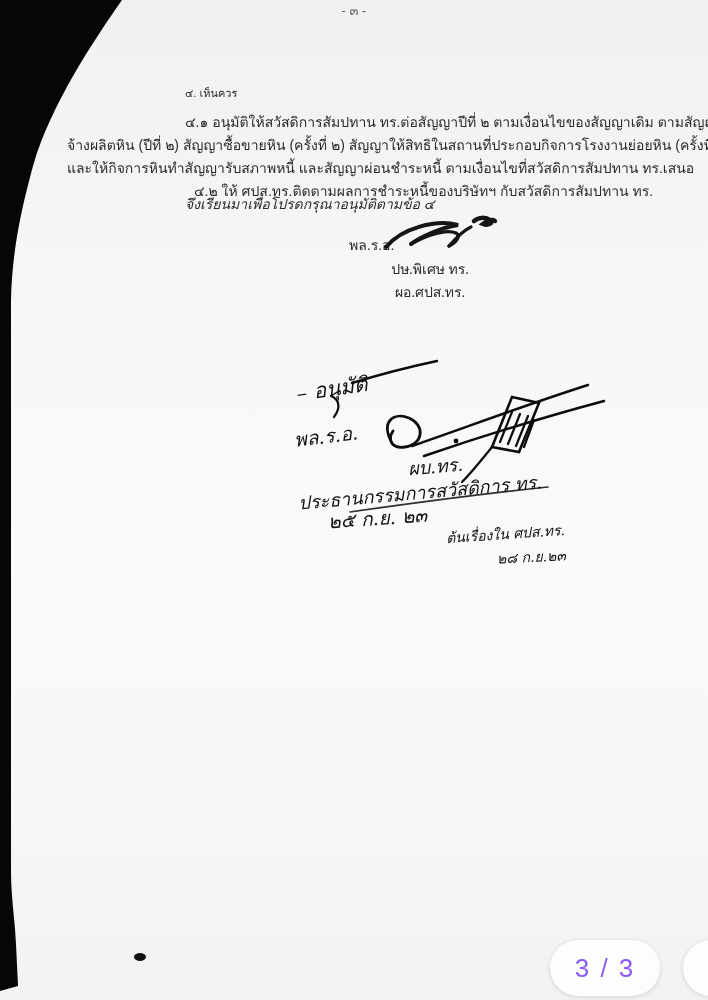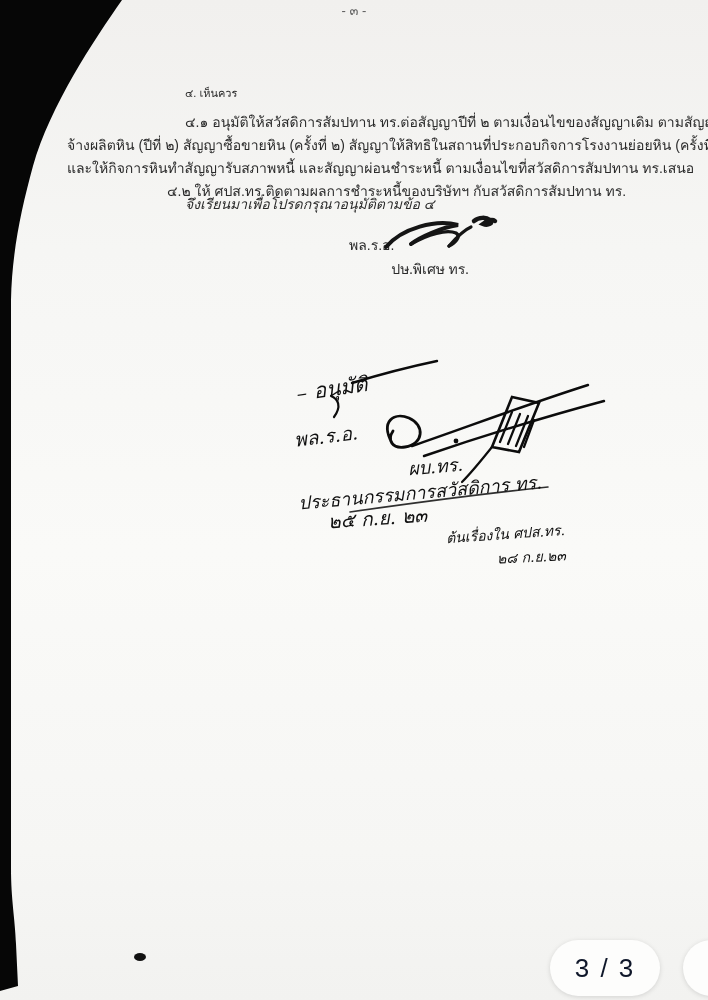--- a/index.html
+++ b/index.html
@@ -19,56 +19,57 @@
   .hand{
     color:#101010;
     font-family:"DejaVu Serif","Liberation Serif",serif;
     font-style:italic;
   }
   .pill{
     position:absolute;background:#fdfdfc;border-radius:28px;
     box-shadow:0 1px 5px rgba(0,0,0,0.13);
     display:flex;align-items:center;justify-content:center;
   }
-  .pill-text{color:#0f172a;font-size:26px;letter-spacing:2px;}
+  .pill-text{color:#8b5cf6;font-size:26px;letter-spacing:2px;}
   svg{position:absolute;left:0;top:0;pointer-events:none;}
 </style>
 </head>
 <body>
 
 <div class="scan">
 
   <svg width="708" height="1000" viewBox="0 0 708 1000">
     <path d="M0,0 L122,0 C94,40 50,106 33,166 C21,210 12,252 11,300 L11,868 C11,900 15,918 16,944 L18,986 L0,991 Z" fill="#060606"></path>
     <ellipse cx="140" cy="957" rx="6" ry="4" fill="#111"></ellipse>
   </svg>
 
   <div class="abs print faded" style="left:0;top:47;width:708px;text-align:center;font-size:13px;">- ๓ -</div>
 
   <div class="abs print" style="left:185px;top:84px;font-size:11px;">๔. เห็นควร</div>
 
   <div class="abs print" style="left:185px;top:111px;">๔.๑ อนุมัติให้สวัสดิการสัมปทาน ทร.ต่อสัญญาปีที่ ๒ ตามเงื่อนไขของสัญญาเดิม ตามสัญญา</div>
   <div class="abs print" style="left:67px;top:134px;">จ้างผลิตหิน (ปีที่ ๒) สัญญาซื้อขายหิน (ครั้งที่ ๒) สัญญาให้สิทธิในสถานที่ประกอบกิจการโรงงานย่อยหิน (ครั้งที่ ๒)</div>
   <div class="abs print" style="left:67px;top:157px;">และให้กิจการหินทำสัญญารับสภาพหนี้ และสัญญาผ่อนชำระหนี้ ตามเงื่อนไขที่สวัสดิการสัมปทาน ทร.เสนอ</div>
-  <div class="abs print" style="left:167px;top:180px;">๔.๒ ให้ ศปส.ทร.ติดตามผลการชำระหนี้ของบริษัทฯ กับสวัสดิการสัมปทาน ทร.</div>
+  <div class="abs print" style="left:194px;top:180px;">๔.๒ ให้ ศปส.ทร.ติดตามผลการชำระหนี้ของบริษัทฯ กับสวัสดิการสัมปทาน ทร.</div>
 
   <div class="abs print" style="left:185px;top:193px;font-style:italic;">จึงเรียนมาเพื่อโปรดกรุณาอนุมัติตามข้อ ๔</div>
 
   <div class="abs print" style="left:349px;top:234px;">พล.ร.อ.</div>
 
   <svg width="708" height="1000" viewBox="0 0 708 1000">
     <g stroke="#151515" fill="none" stroke-linecap="round">
       <path d="M386,247 C402,228 436,219 458,225 C440,228 420,237 411,244" stroke-width="4"></path>
       <path d="M411,244 C428,234 447,229 456,233 C461,236 456,243 449,246" stroke-width="3.4"></path>
       <path d="M449,246 C456,238 464,230 471,227" stroke-width="3.2"></path>
       <path d="M474,221 C479,217 486,217 490,220 C494,223 488,226 483,224 C487,221 492,219 495,221" stroke-width="4.5"></path>
     </g>
   </svg>
 
   <div class="abs print center-col" style="left:230px;top:258px;width:400px;">ปษ.พิเศษ ทร.</div>
+  <div class="abs print center-col" style="left:230px;top:281px;width:400px;">ผอ.ศปส.ทร.</div>
 
   <div class="abs hand" style="left:296px;top:372px;font-size:21px;transform:rotate(-8deg);">– อนุมัติ</div>
   <div class="abs hand" style="left:294px;top:421px;font-size:19px;transform:rotate(-7deg);">พล.ร.อ.</div>
   <div class="abs hand" style="left:408px;top:452px;font-size:18px;transform:rotate(-5deg);">ผบ.ทร.</div>
   <div class="abs hand" style="left:298px;top:478px;font-size:18px;transform:rotate(-5deg);">ประธานกรรมการสวัสดิการ ทร.</div>
   <div class="abs hand" style="left:328px;top:503px;font-size:19px;transform:rotate(-4deg);">๒๕ ก.ย. ๒๓</div>
   <div class="abs hand" style="left:446px;top:523px;font-size:14px;transform:rotate(-4deg);">ต้นเรื่องใน ศปส.ทร.</div>
   <div class="abs hand" style="left:497px;top:546px;font-size:14px;transform:rotate(-3deg);">๒๘ ก.ย.๒๓</div>
 
   <svg width="708" height="1000" viewBox="0 0 708 1000">

